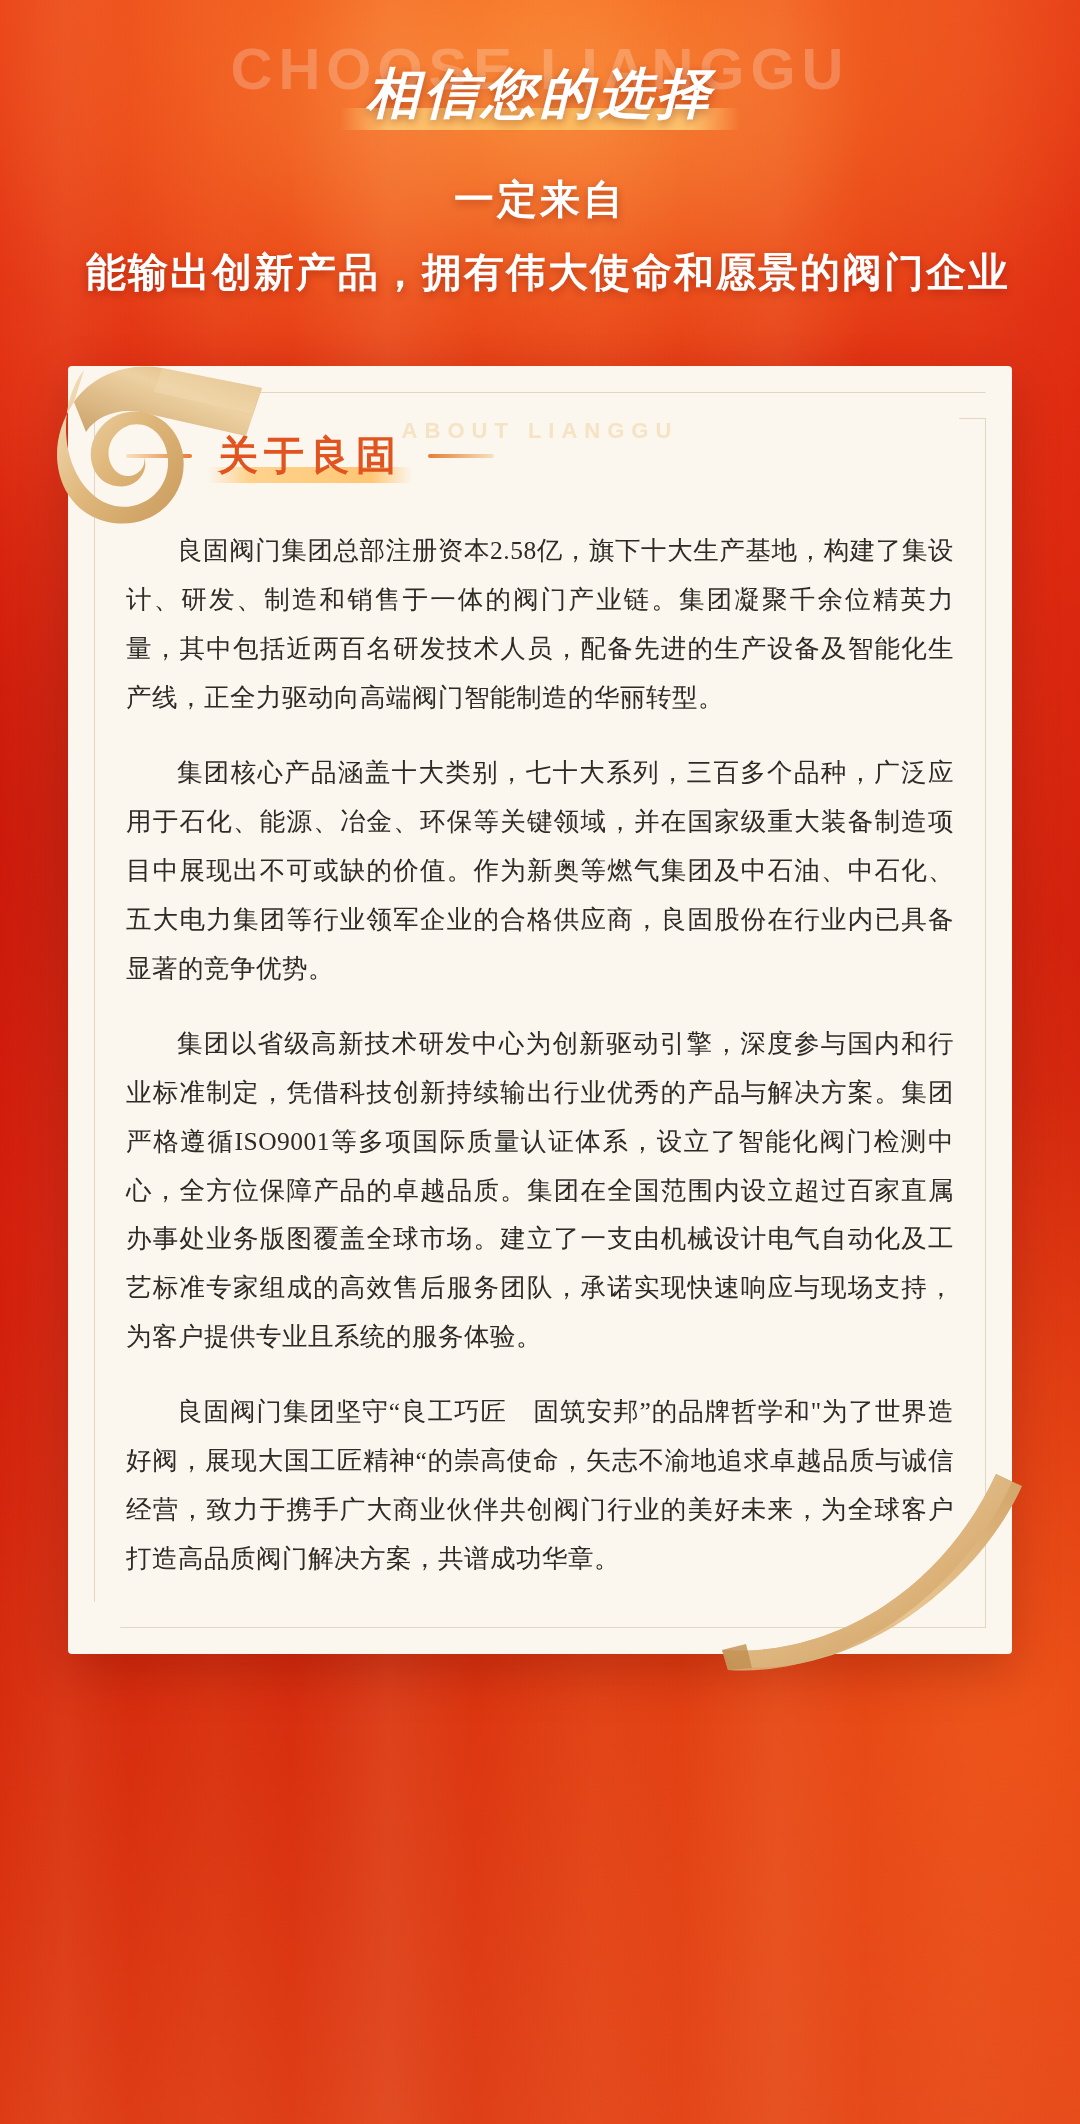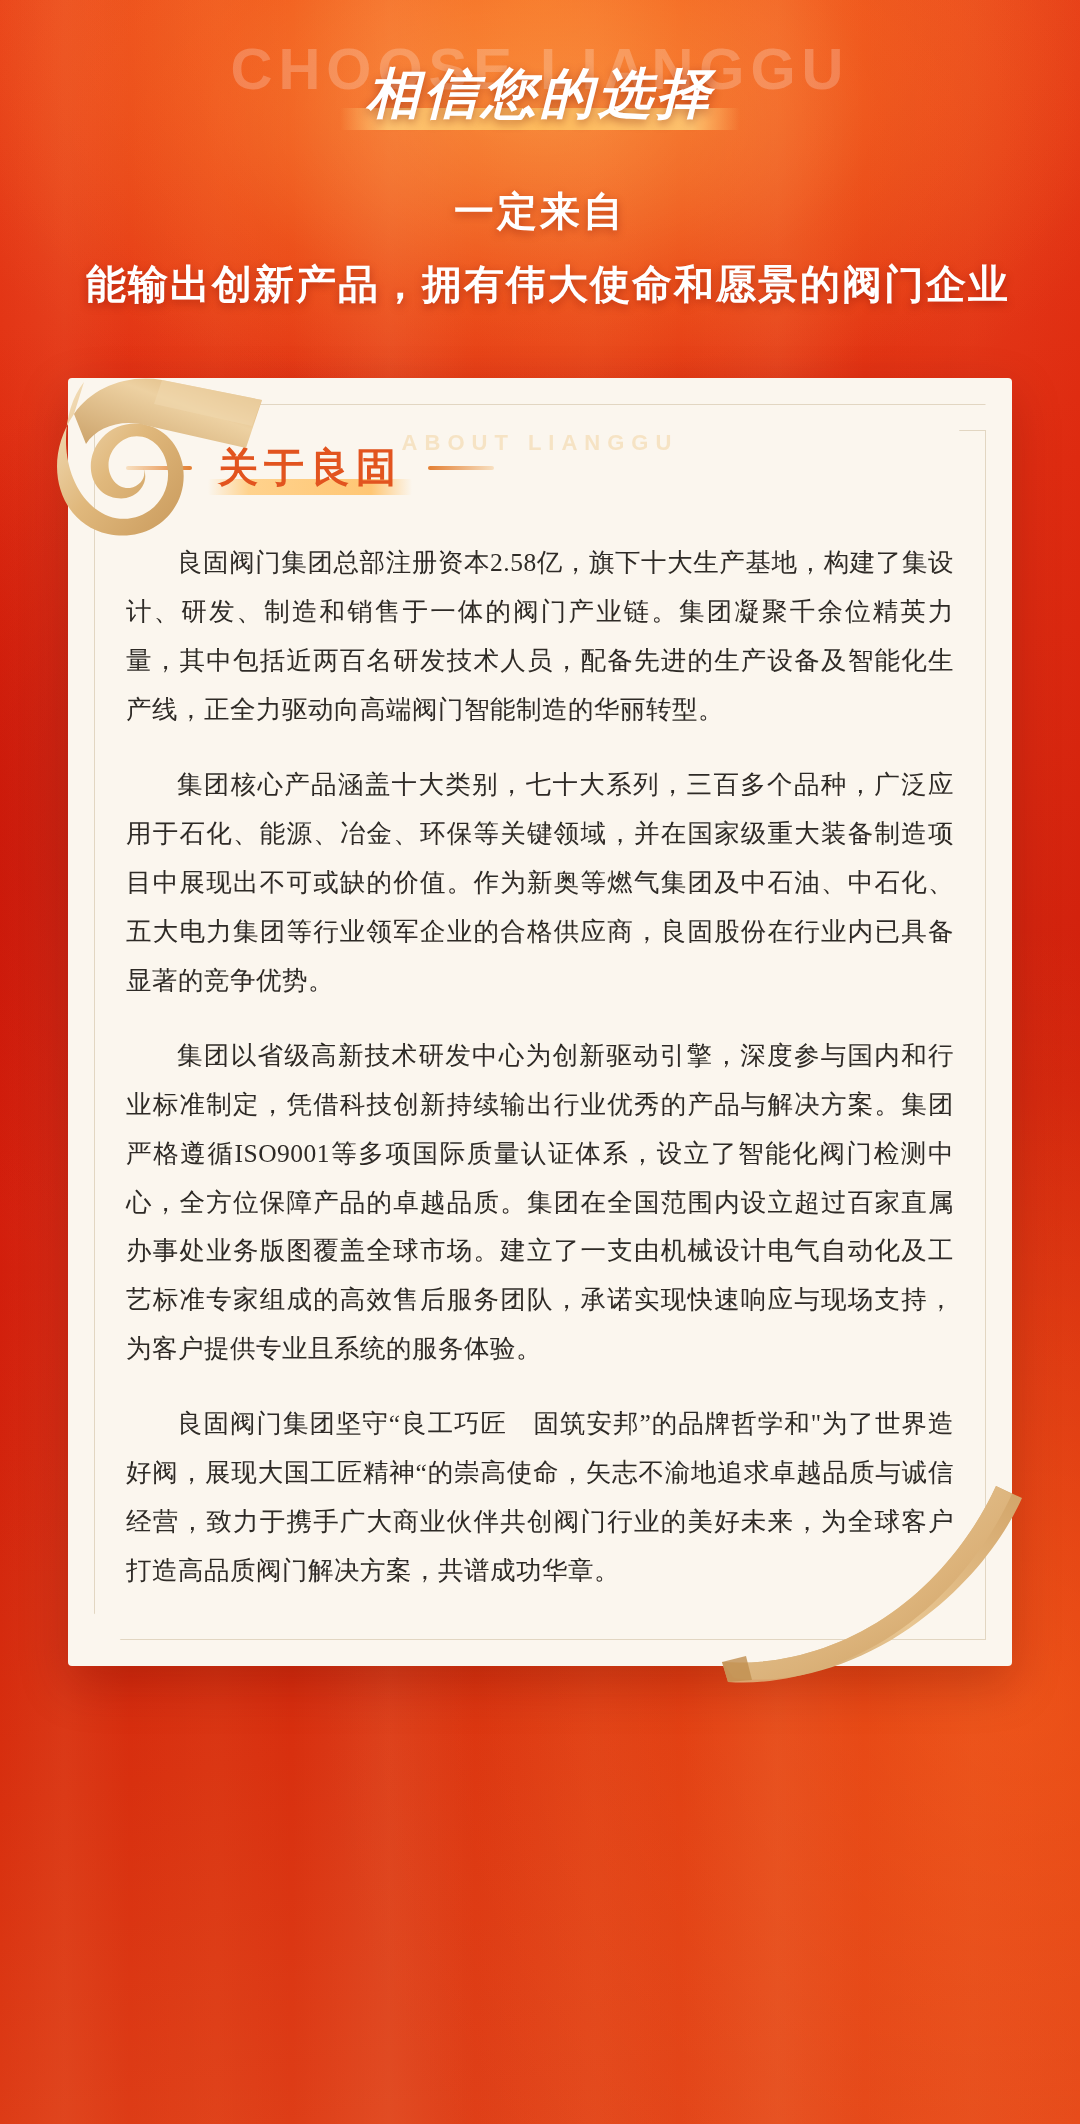--- a/index.html
+++ b/index.html
@@ -105,21 +105,21 @@
     position: absolute;
     left: 0;
     right: 0;
     bottom: 4px;
     height: 22px;
     background: linear-gradient(90deg, rgba(255,221,150,0.0) 0%, rgba(255,206,120,0.85) 12%, rgba(255,190,95,0.95) 50%, rgba(255,206,120,0.85) 88%, rgba(255,221,150,0.0) 100%);
     border-radius: 3px;
     z-index: -1;
   }
   .sub1 {
-    margin-top: 50px;
+    margin-top: 38px;
     font-size: 40px;
     font-weight: bold;
     color: #ffffff;
     letter-spacing: 3px;
     text-shadow: 0 3px 8px rgba(120,10,0,0.40);
   }
   .sub2 {
     margin-top: 18px;
     font-size: 40px;
     font-weight: bold;

